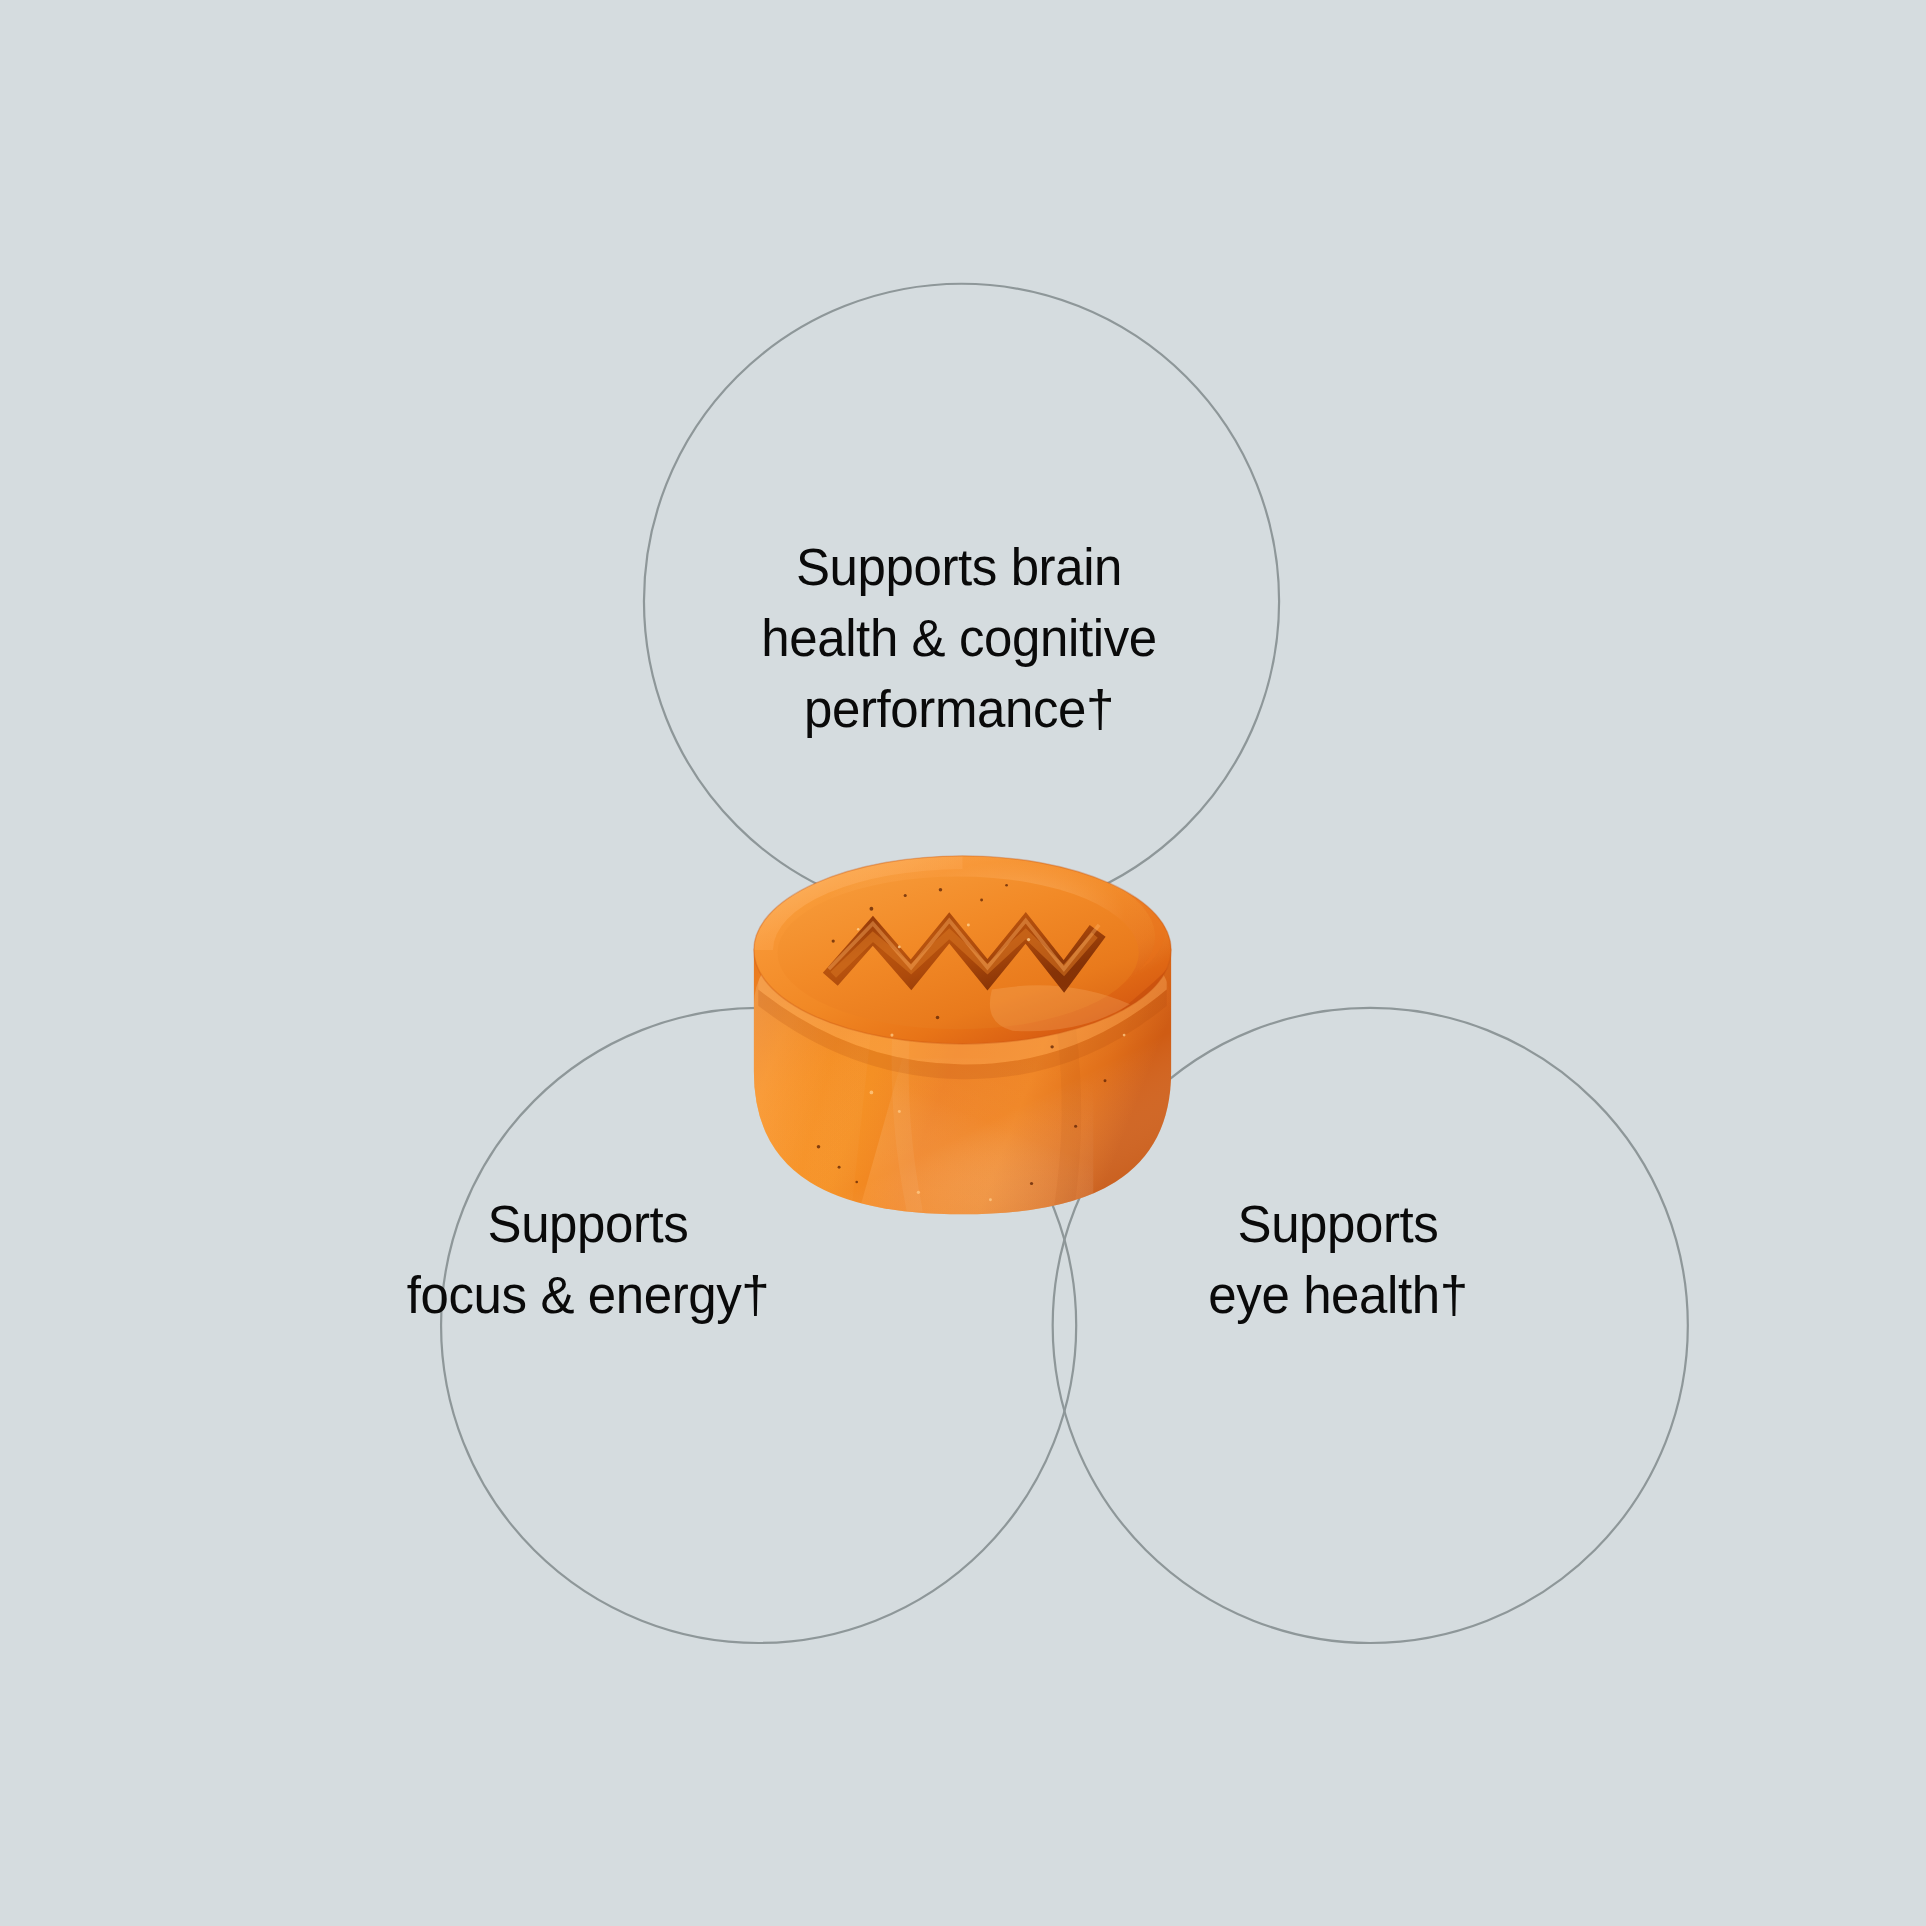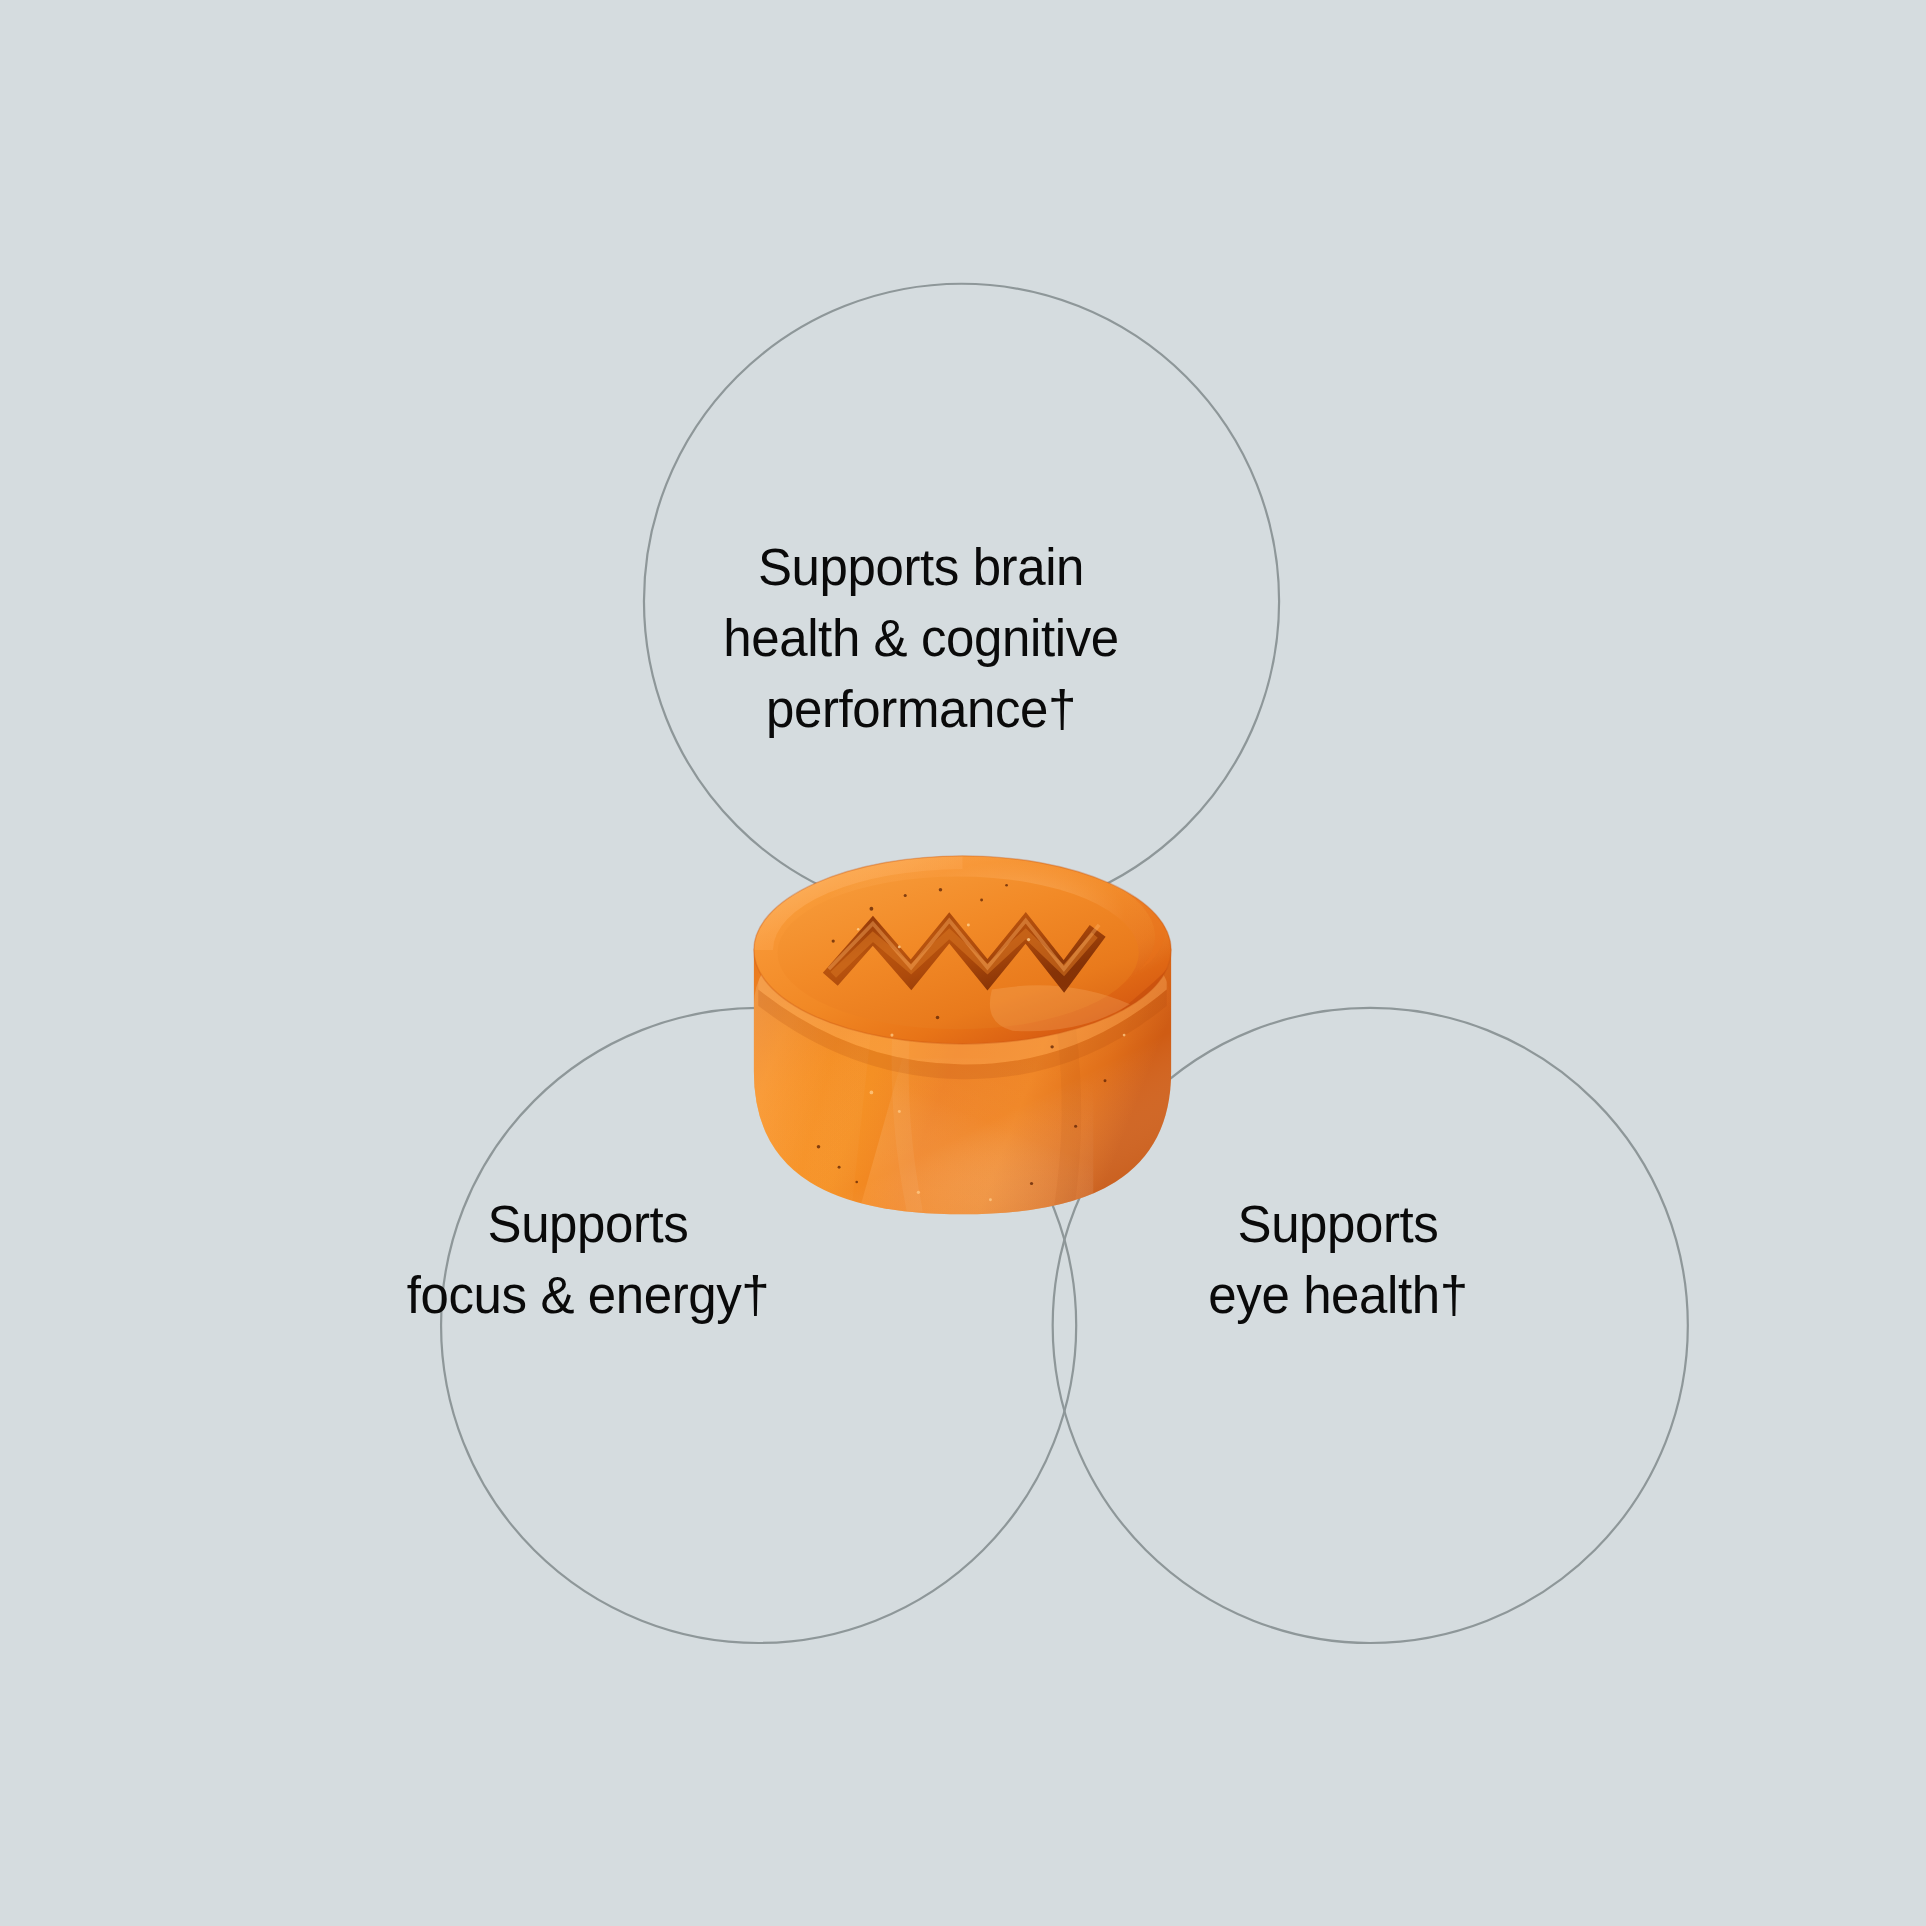--- a/index.html
+++ b/index.html
@@ -25,21 +25,21 @@
     color:#0a0a0a;
     font-size:51px;
     line-height:71px;
     letter-spacing:-0.4px;
     text-align:center;
     font-weight:400;
     white-space:pre-line;
     -webkit-font-smoothing:antialiased;
   }
   #label-brain{
-    left:627px;top:532px;width:588px;
+    left:665px;top:532px;width:588px;
   }
   #label-focus{
     left:294px;top:1189px;width:588px;
   }
   #label-eye{
     left:1044px;top:1189px;width:588px;
   }
   #gummy{
     position:absolute;
     left:748px;top:838px;

